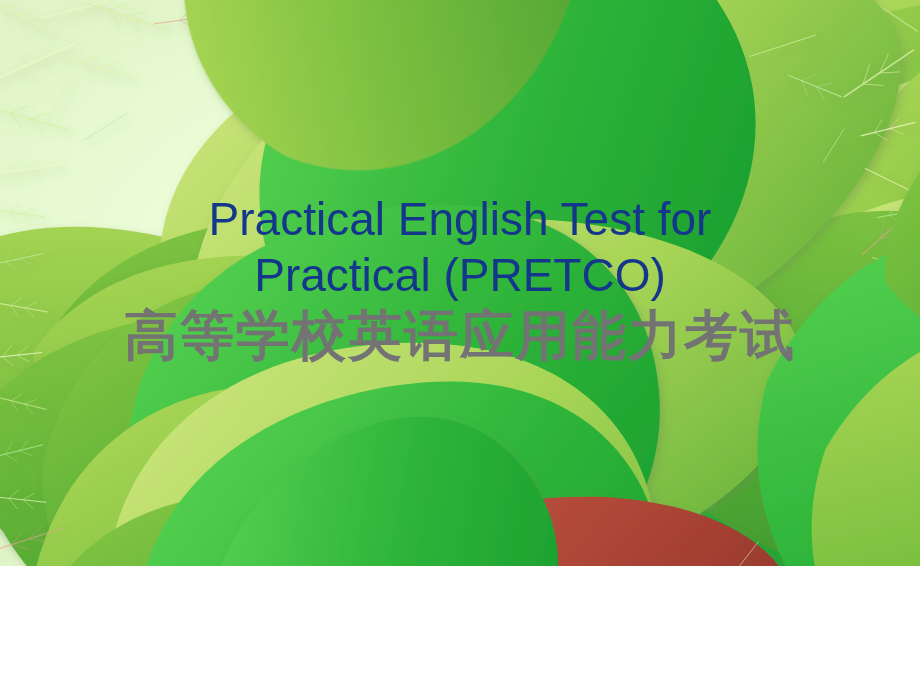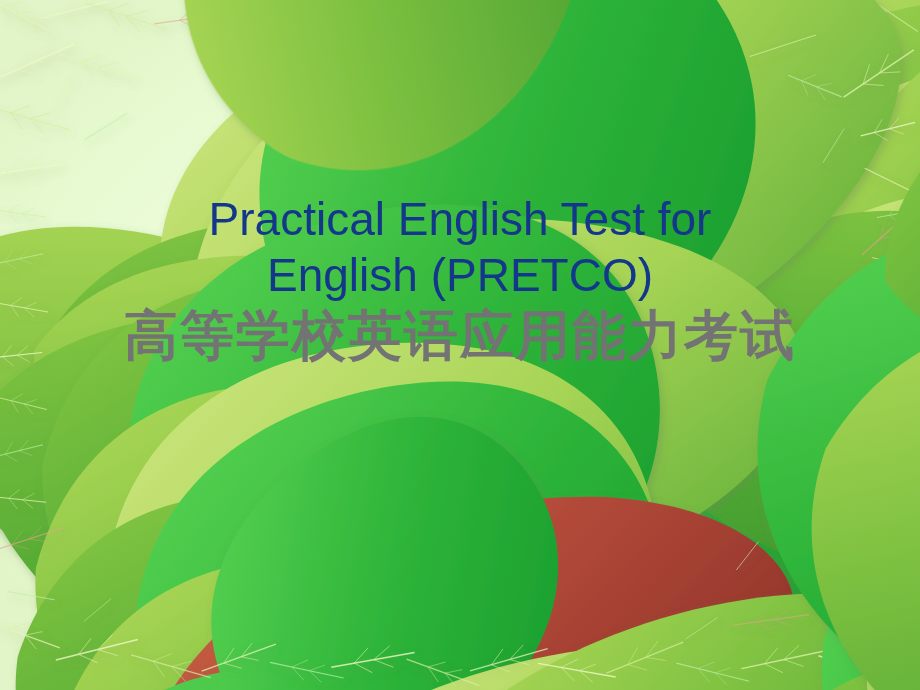--- a/index.html
+++ b/index.html
@@ -8,21 +8,21 @@
     padding: 0;
     background: #ffffff;
   }
   body {
     font-family: "Liberation Sans", sans-serif;
   }
 
   #slide {
     position: relative;
     width: 920px;
-    height: 690px;
+    height: 566px;
     overflow: hidden;
     background: #eafcd6;
   }
 
   
   #bg-wash {
     position: absolute;
     inset: 0;
     background:
       radial-gradient(ellipse 62% 58% at 50% 48%,
@@ -478,17 +478,17 @@
             <path d="M-46 0 L48 0" stroke="#d6efa0" stroke-width="1.5" opacity="0.7"></path>
           </g>
         </g>
 
       </g>
     </svg>
   </div>
 
   <div id="title-block">
     <div id="title-line-1" class="title-line-en">Practical English Test for</div>
-    <div id="title-line-2" class="title-line-en">English (PRETCO)</div>
+    <div id="title-line-2" class="title-line-en">Practical (PRETCO)</div>
     <div id="title-line-3" class="title-line-cn">高等学校英语应用能力考试</div>
   </div>
 
 </div>
 
 </body></html>

